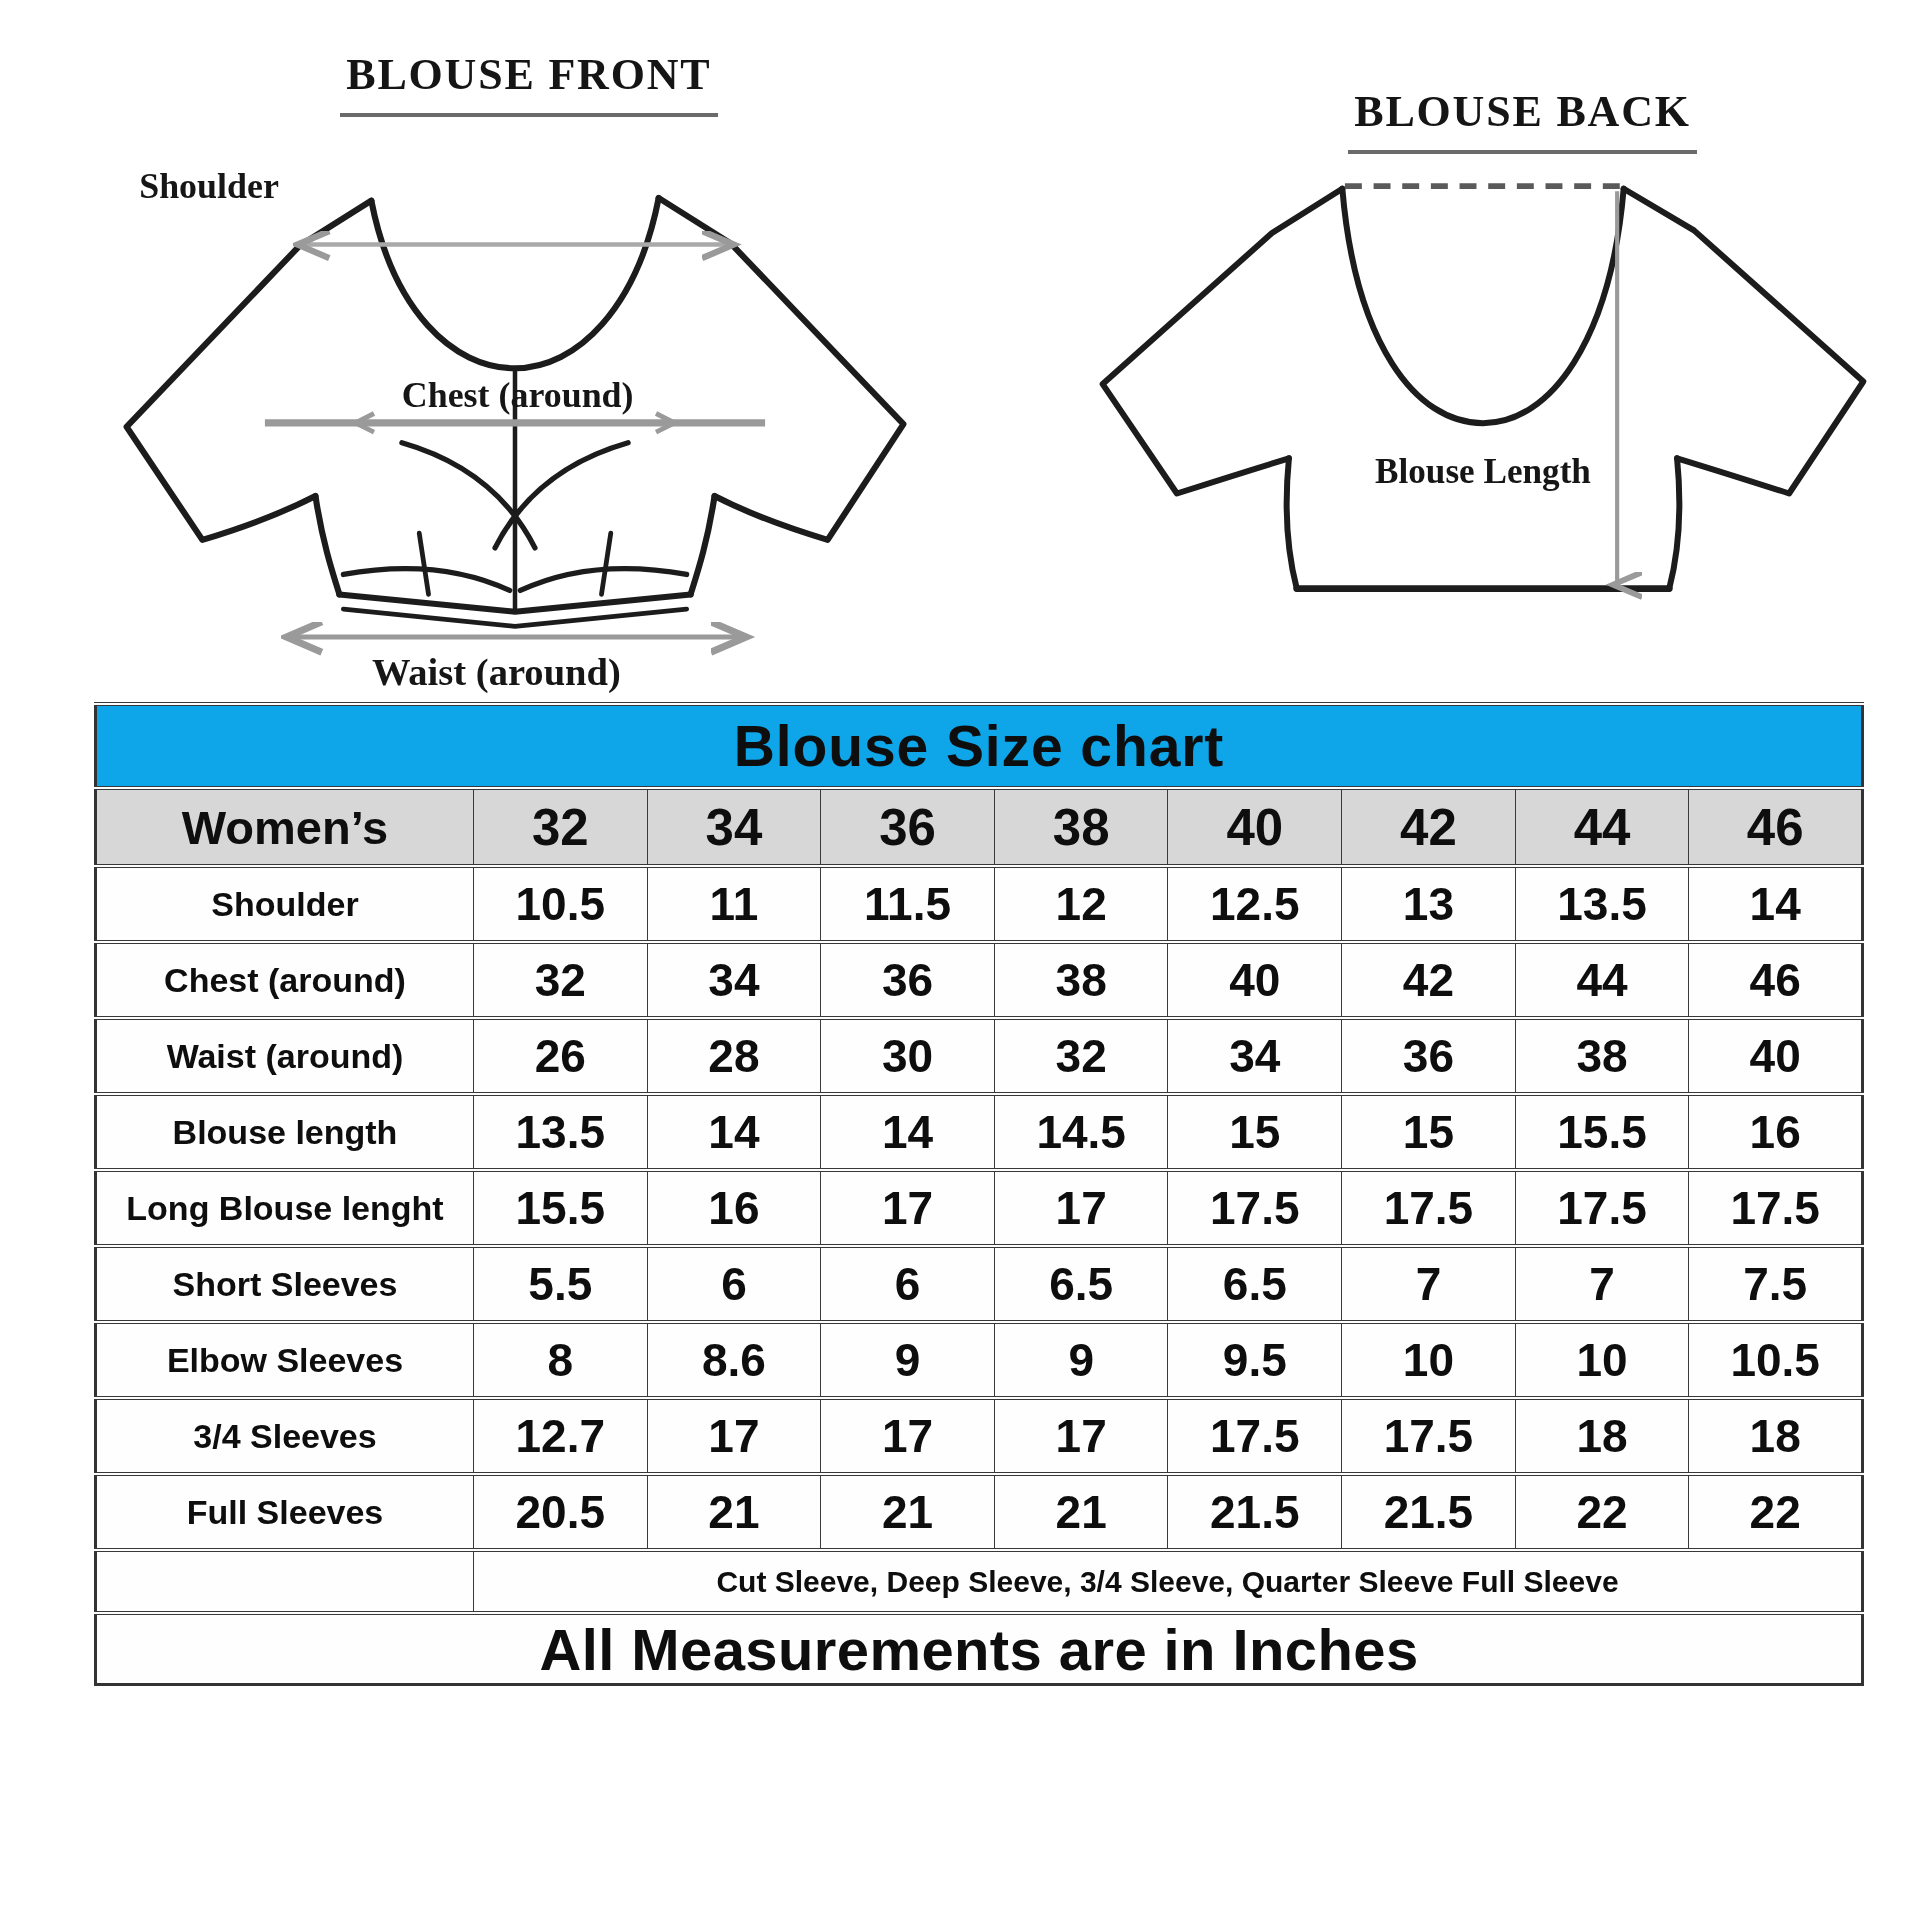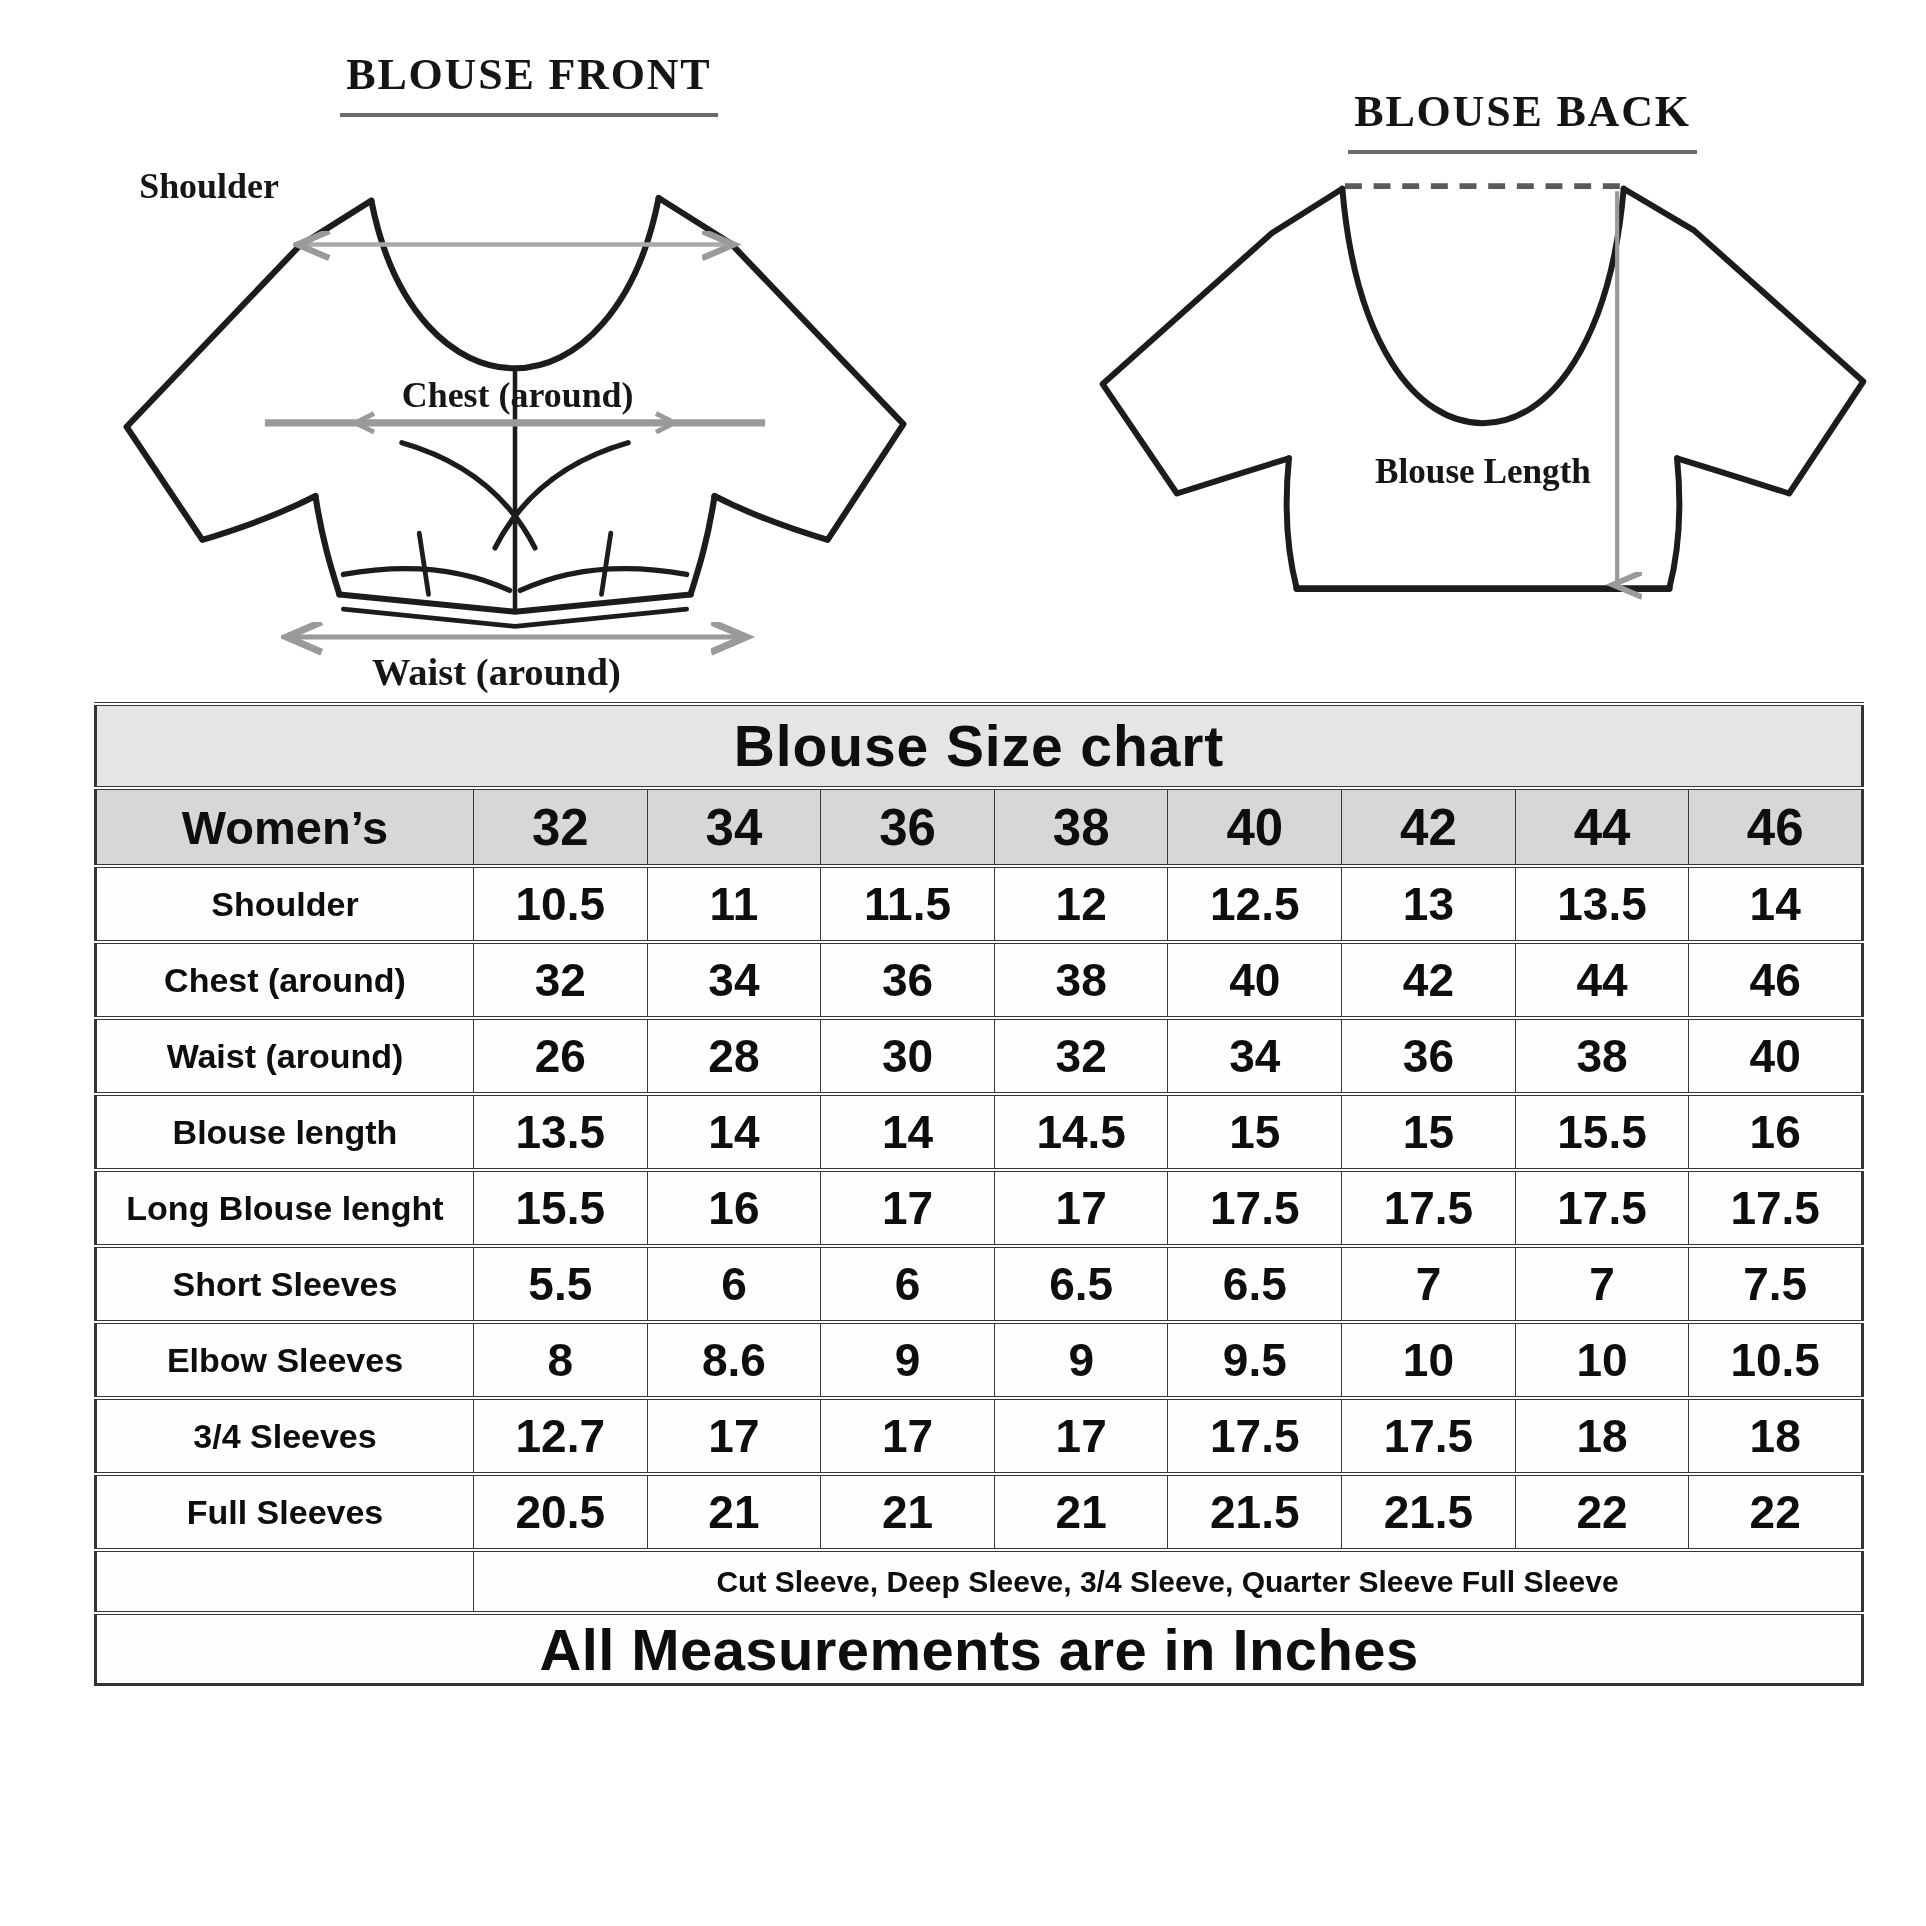--- a/index.html
+++ b/index.html
@@ -46,21 +46,21 @@
     vertical-align:middle;
     font-weight:bold;
     color:#0e0e0e;
     padding:0;
     overflow:hidden;
   }
   #size-table tr{border-top:4.5px double #383838;}
   #size-table{border:3.1px solid #333;}
 
   tr.title-row td{
-    background:#e5e5e5;
+    background:#0ea5e9;
     font-size:57px;
     height:80px;
     letter-spacing:0.9px;
   }
   tr.header-row td{
     background:#d7d7d7;
     font-size:51px;
     height:74px;
   }
   tr.data-row td{

